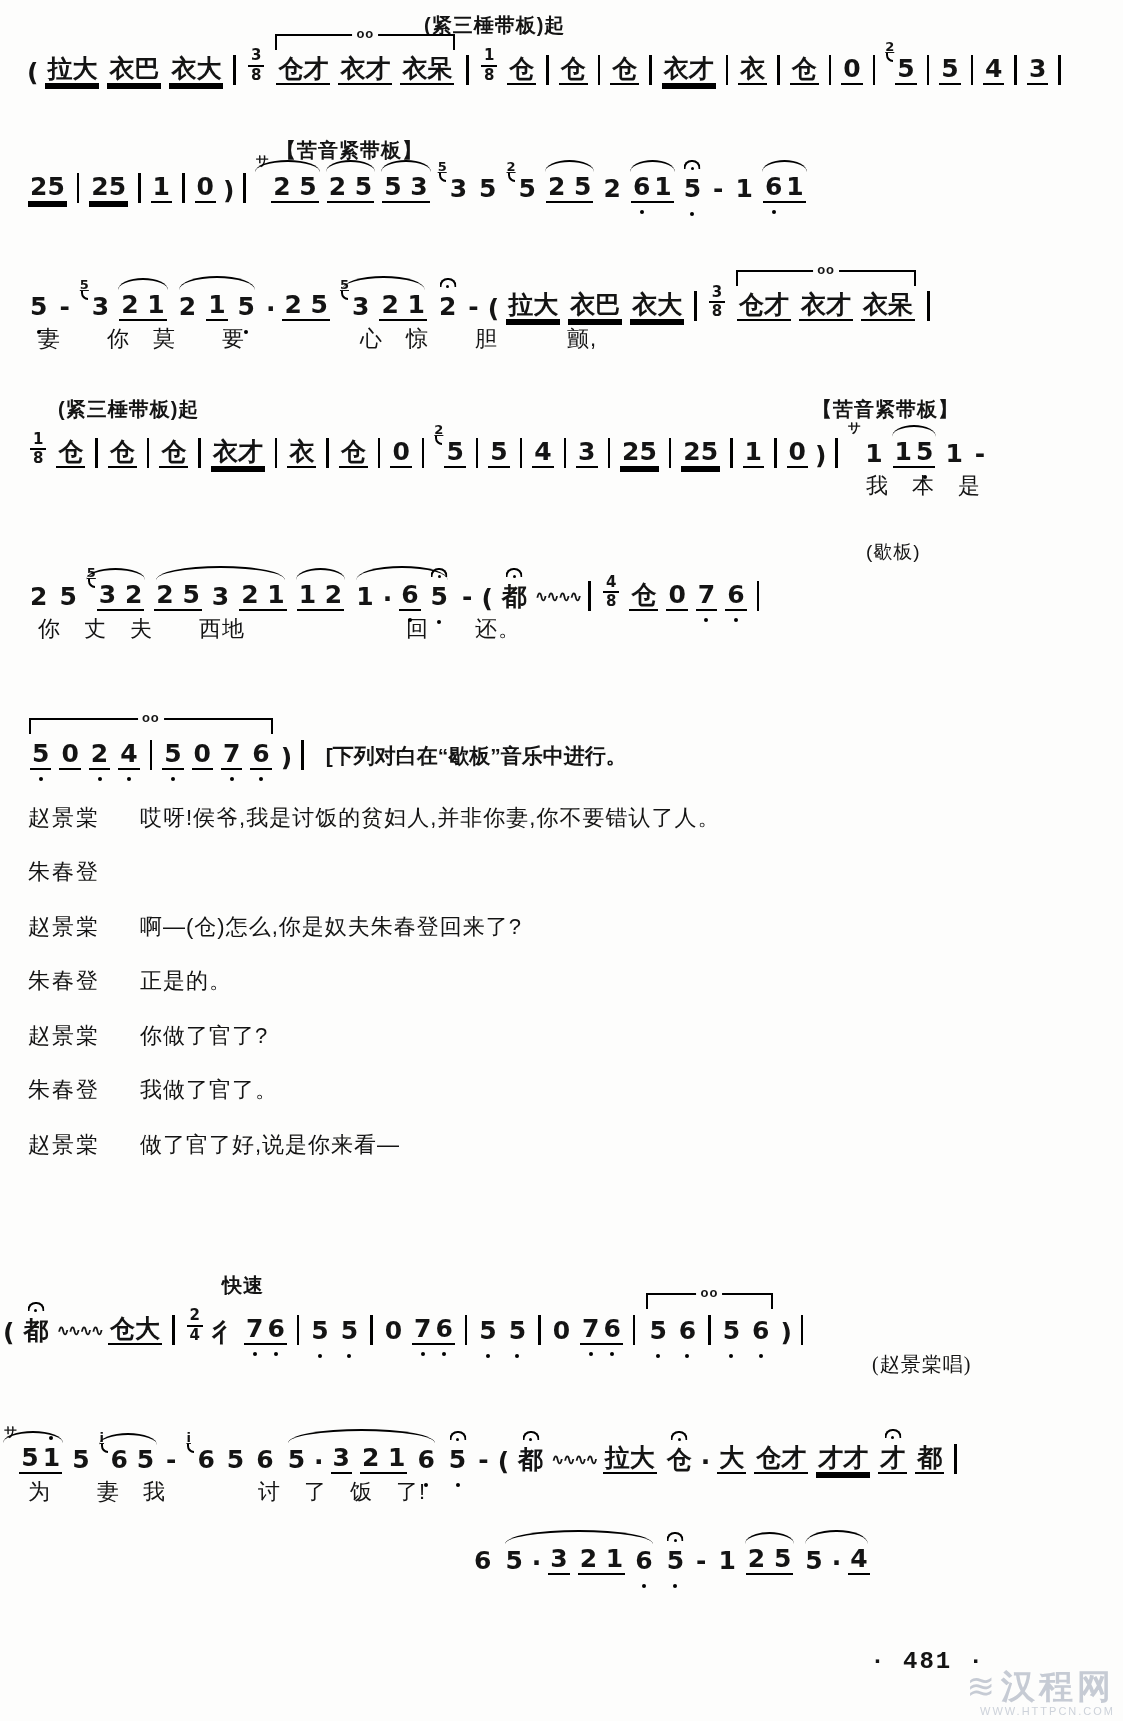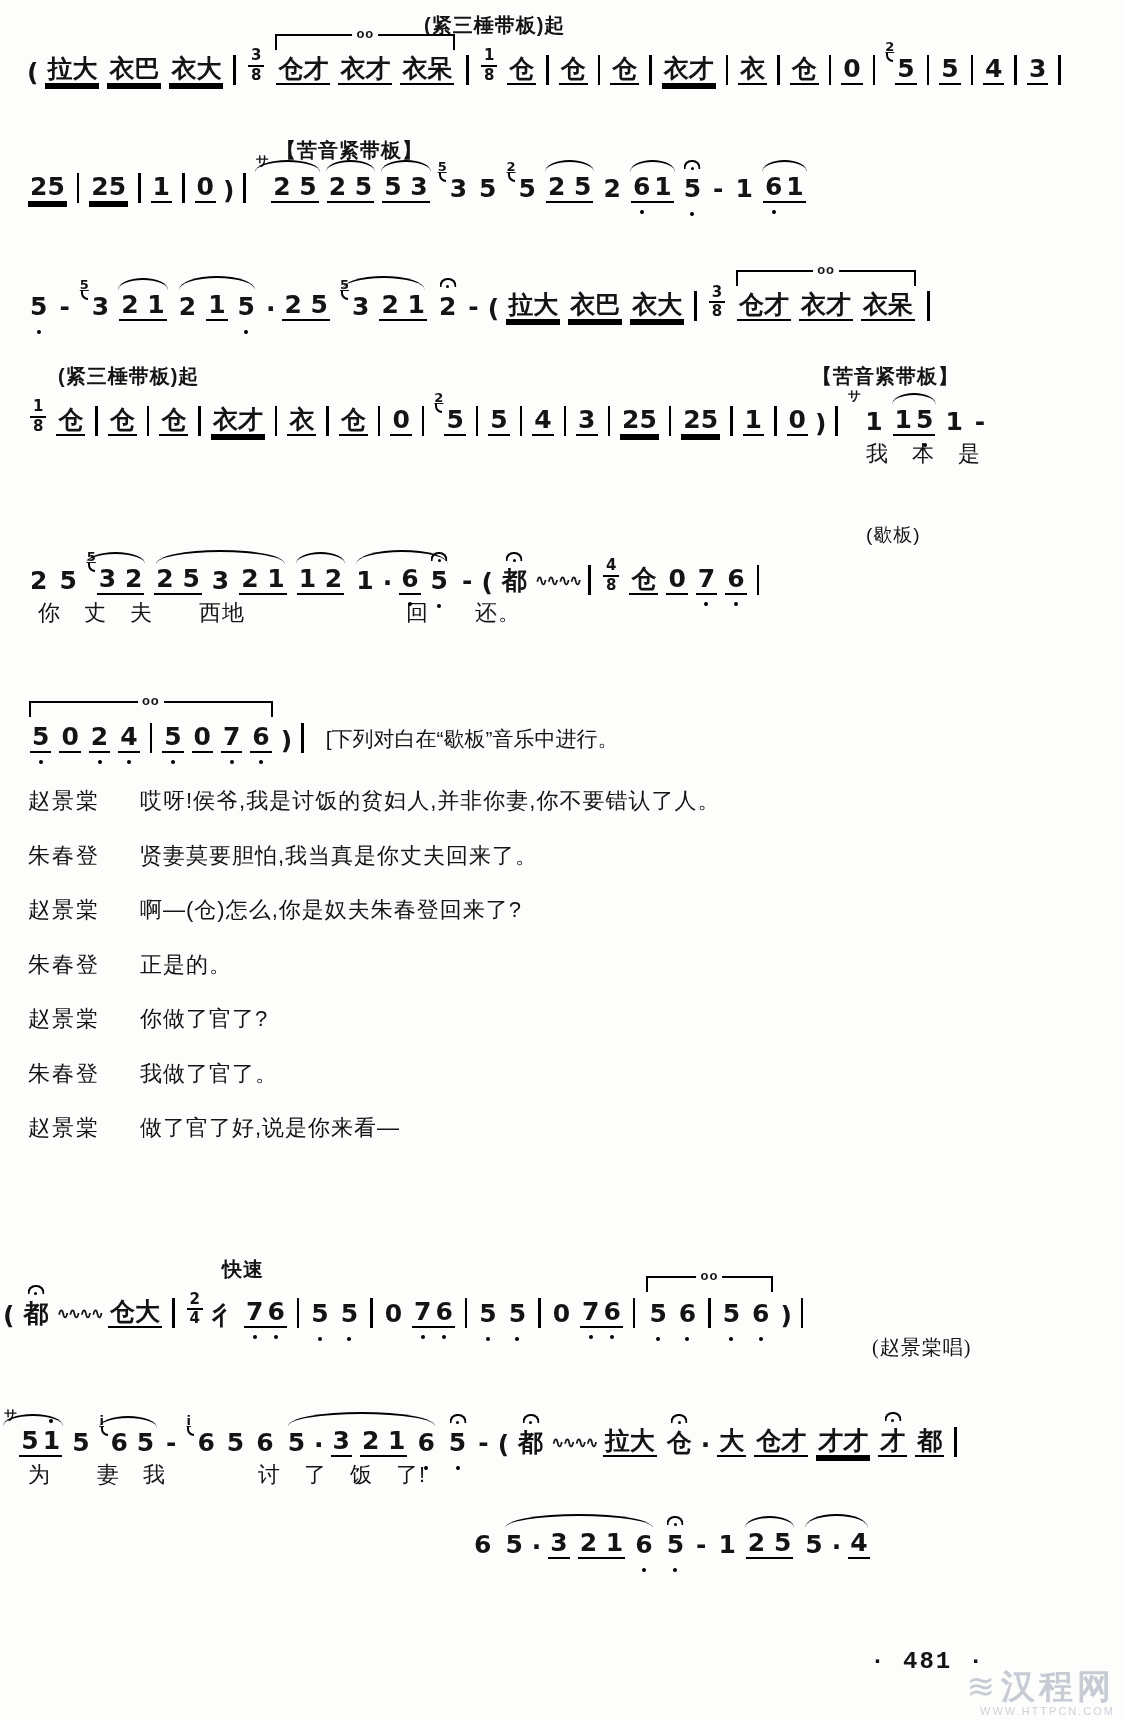--- a/index.html
+++ b/index.html
@@ -39,31 +39,31 @@
   .bracket-label{position:absolute;top:-30px;left:50%;transform:translateX(-50%);background:#fdfdfc;
         padding:0 4px;font-size:13px;font-weight:700;letter-spacing:1px;}
 
   .barline{width:2.5px;height:30px;background:#000;margin:0 6px;align-self:flex-end;}
   .ts{display:inline-flex;flex-direction:column;align-items:center;font-family:"DejaVu Sans",sans-serif;
       font-size:15px;font-weight:700;line-height:1.05;margin:0 6px 1px;}
   .ts .num{border-bottom:2px solid #000;padding:0 3px 1px;}
   .ts .den{padding-top:1px;}
   .txt{font-size:25px;font-weight:700;margin:0 3px;font-family:"DejaVu Sans",sans-serif;line-height:1;}
   .wavy{font-size:16px;letter-spacing:-2px;margin:0 2px 6px;}
-  .caption{font-size:21px;font-weight:400;margin-left:16px;line-height:1.2;padding-bottom:2px;}
+  .caption{font-size:21px;font-weight:700;margin-left:16px;line-height:1.2;padding-bottom:2px;}
 
   .lyrics{font-size:22px;line-height:1.3;margin-top:4px;white-space:pre;letter-spacing:1px;}
   .right-label{font-size:20px;margin:6px 0 0 872px;letter-spacing:1px;font-family:Liberation Serif, serif;}
 
   
   .l1{margin-top:2px;}
   .l2{margin-top:50px;}
   .l3{margin-top:44px;}
   .l4{margin-top:40px;}
-  .l5{margin-top:52px;}
+  .l5{margin-top:36px;}
   .l6{margin-top:58px;}
   .l7{margin-top:112px;}
   .l8{margin-top:28px;}
   .l9{margin-top:2px;margin-left:468px;}
   .l1 .slot-a{left:400px;}
   .l2 .slot-a{left:252px;}
   .l4 .slot-a{left:34px;}
   .l4 .slot-b{left:788px;}
   .l5 .slot-a{left:842px;}
   .l7 .slot-a{left:222px;}
@@ -429,20 +429,21 @@
             <span class="nbody u1">
               <span class="pchar">衣呆</span>
             </span>
           </span>
         </span>
         <span class="bracket"></span>
         <span class="bracket-label">oo</span>
       </span>
       <span class="barline"></span>
     </div>
+    <div class="lyrics lyr-l3">妻　　你　莫　　要　　　　　心　惊　　胆　　　颤,</div>
     <div class="music-line l4">
       <span class="line-label slot-a">(紧三棰带板)起</span>
       <span class="line-label slot-b">【苦音紧带板】</span>
       <span class="ts">
         <span class="num">1</span>
         <span class="den">8</span>
       </span>
       <span class="note">
         <span class="nbody u1">
           <span class="pchar">仓</span>
@@ -722,21 +723,20 @@
     </div>
   </div>
 
 <div id="dialogue">
     <div class="dialogue-row">
       <span class="speaker">赵景棠</span>
       <span class="speech">哎呀!侯爷,我是讨饭的贫妇人,并非你妻,你不要错认了人。</span>
     </div>
     <div class="dialogue-row">
       <span class="speaker">朱春登</span>
-      <span class="speech">贤妻莫要胆怕,我当真是你丈夫回来了。</span>
     </div>
     <div class="dialogue-row">
       <span class="speaker">赵景棠</span>
       <span class="speech">啊—(仓)怎么,你是奴夫朱春登回来了?</span>
     </div>
     <div class="dialogue-row">
       <span class="speaker">朱春登</span>
       <span class="speech">正是的。</span>
     </div>
     <div class="dialogue-row">

